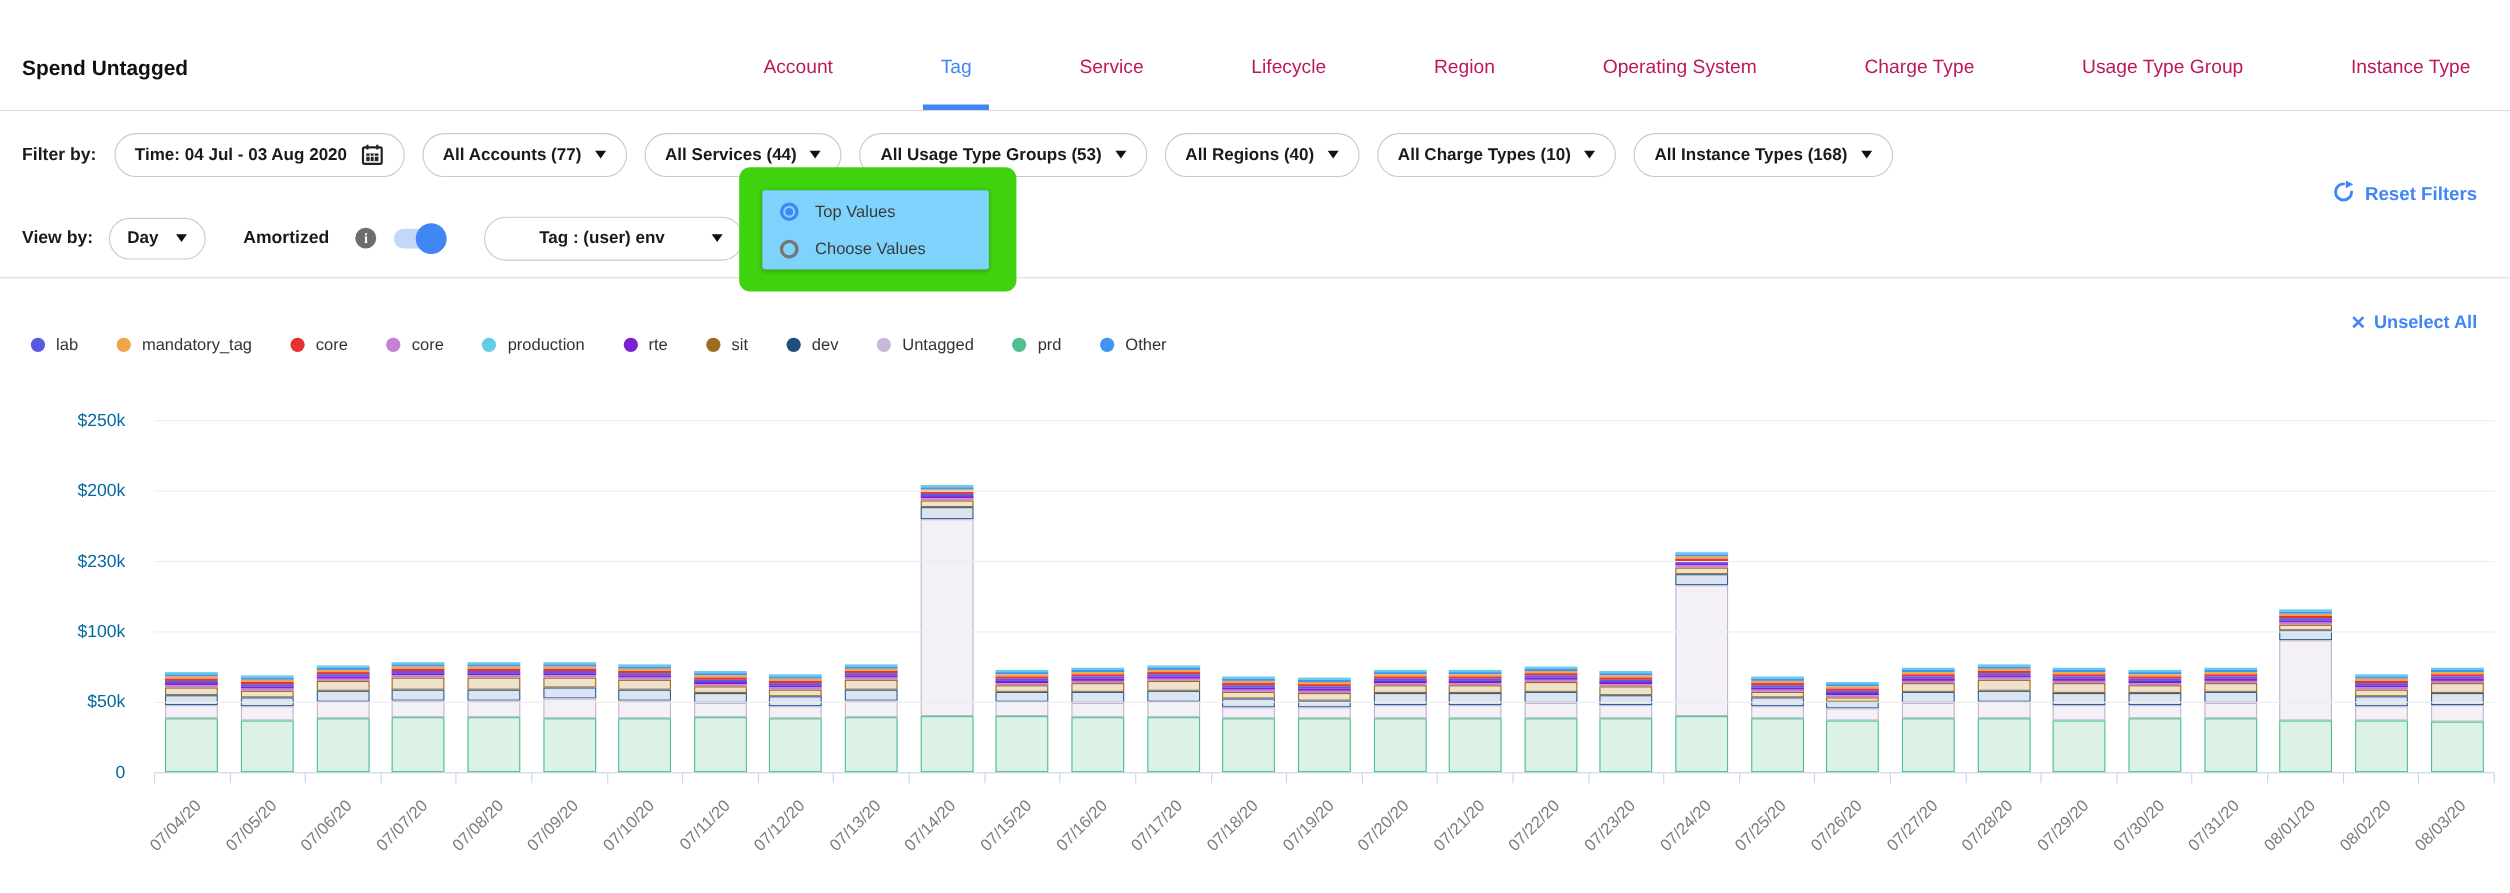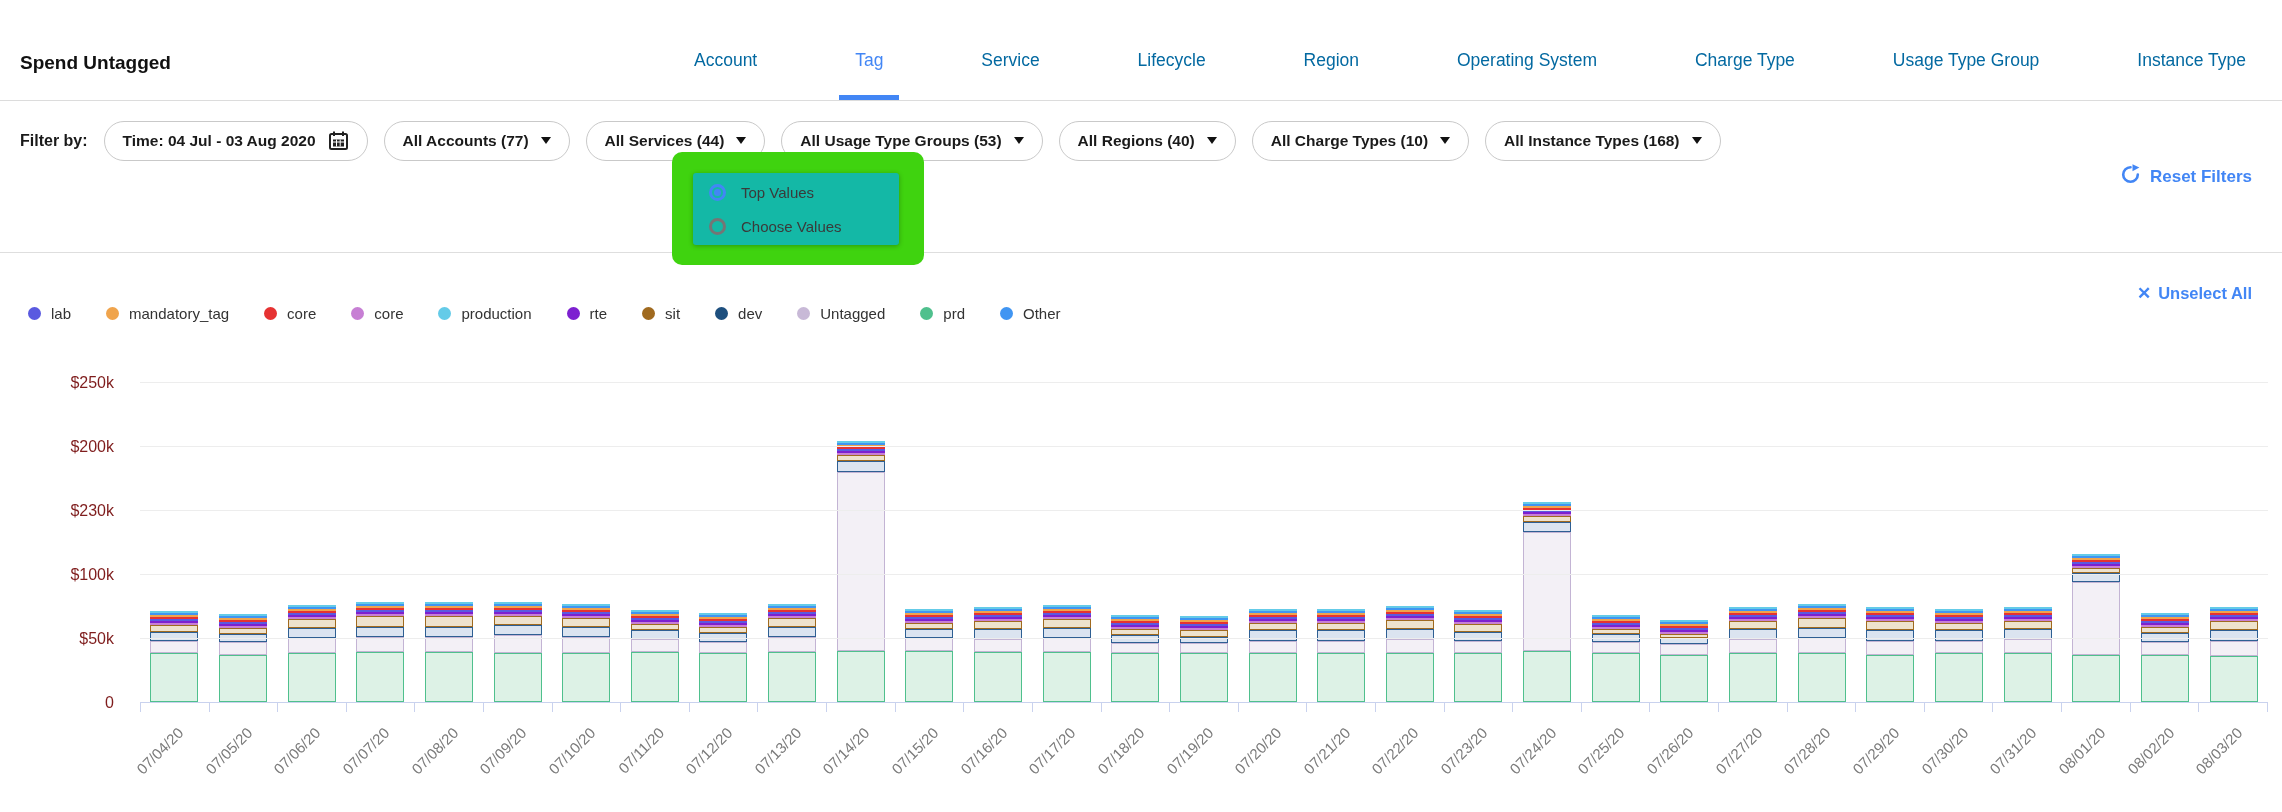--- a/index.html
+++ b/index.html
@@ -4,21 +4,21 @@
 <style>
   * { box-sizing: border-box; margin: 0; padding: 0; }
   html,body { background:#fff; }
   body { font-family:"Liberation Sans", sans-serif; color:#1a1a1a; }
   .app { position:relative; width:2282px; height:812px; background:#fff; overflow:hidden; }
 
   
   .page-title { position:absolute; left:20px; top:52px; font-size:19px; font-weight:bold; color:#111; }
   .tabs { position:absolute; left:692px; top:46px; width:1556px; height:54px;
           display:flex; justify-content:space-between; align-items:flex-start; }
-  .tab { position:relative; height:54px; padding:4px 2px 0 2px; font-size:17.5px; color:#0369a1;
+  .tab { position:relative; height:54px; padding:4px 2px 0 2px; font-size:17.5px; color:#be185d;
          cursor:pointer; white-space:nowrap; }
   .tab.active { color:#4286f5; }
   .tab.active::after { content:""; position:absolute; left:-14px; right:-14px; bottom:0;
                        height:5px; background:#4286f5; }
   .hdiv { position:absolute; left:0; right:0; height:1px; background:#dcdcdc; }
 
   
   .filter-row { position:absolute; left:0; top:101px; width:100%; height:79px;
                 display:flex; align-items:center; padding-left:20px; gap:16px; }
   .row-label { font-size:16px; font-weight:bold; color:#1a1a1a; white-space:nowrap; }
@@ -46,42 +46,42 @@
   .toggle .track { position:absolute; left:0; top:1px; width:44px; height:18px; border-radius:9px;
                    background:#c3d8f8; }
   .toggle .knob { position:absolute; right:-2px; top:-4px; width:28px; height:28px; border-radius:50%;
                   background:#4285f4; }
   .tag-pill { margin-left:36px; width:236px; justify-content:space-between; z-index:1; }
 
   
   .annotation-box { position:absolute; left:672px; top:152px; width:252px; height:113px;
                     background:#3fd30f; border-radius:10px; z-index:20; }
   .values-panel { position:absolute; left:21px; top:21px; width:206px; height:72px;
-                  background:#14b8a6; border-radius:3px; box-shadow:0 1px 5px rgba(0,0,0,.28);
+                  background:#7dd3fc; border-radius:3px; box-shadow:0 1px 5px rgba(0,0,0,.28);
                   display:flex; flex-direction:column; justify-content:center; gap:4px; padding-left:16px; }
   .radio-row { display:flex; align-items:center; gap:15px; height:30px; cursor:pointer;
                font-size:15px; color:#3a3a3a; }
   .radio { width:17px; height:17px; border-radius:50%; flex:none; position:relative; }
   .radio.sel { border:3px solid #4286f5; }
   .radio.sel::after { content:""; position:absolute; left:2px; top:2px; width:7px; height:7px;
                       border-radius:50%; background:#4286f5; }
   .radio.unsel { border:3px solid #757575; }
 
   
   .legend-section { position:absolute; left:0; top:252px; width:100%; height:108px; border-top:1px solid #dedede; }
   .unselect-all { position:absolute; right:30px; top:30px; display:flex; align-items:center; gap:7px;
                   color:#4286f5; font-size:16.5px; font-weight:bold; cursor:pointer; }
   .legend { position:absolute; left:28px; top:52px; display:flex; align-items:center; gap:35px; }
   .legend-item { display:flex; align-items:center; gap:10px; font-size:15px; color:#333; cursor:pointer; }
   .legend-dot { width:13px; height:13px; border-radius:50%; flex:none; }
 
   
   .chart { position:absolute; left:0; top:360px; width:100%; height:452px; }
   .ylabels { position:absolute; left:0; top:23px; width:126px; height:320px; }
-  .ylabel { position:absolute; right:12px; font-size:16px; color:#7f1d1d; white-space:nowrap; }
+  .ylabel { position:absolute; right:12px; font-size:16px; color:#0369a1; white-space:nowrap; }
   .plot { position:absolute; left:140px; right:14px; top:23px; height:320px; }
   .gridline { position:absolute; left:0; right:0; height:1px; background:#ededed; }
   .baseline { position:absolute; left:0; right:0; bottom:0; height:1px; background:#c9d2ee; }
   .bars { position:absolute; inset:0; display:flex; }
   .bar-col { flex:1; position:relative; }
   .bar { position:absolute; bottom:1px; left:50%; margin-left:-24px; width:48px;
          display:flex; flex-direction:column-reverse; }
   .seg { width:100%; }
   .tickstrip { position:absolute; left:140px; right:14px; top:343px; height:9px; display:flex;
                border-left:1px solid #c9d2ee; }
@@ -157,20 +157,39 @@
   <div class="reset-filters">
     <span>
       <svg width="21" height="21" viewBox="0 0 21 21">
         <path d="M10.5 3.2 a7.3 7.3 0 1 0 7.3 7.3" fill="none" stroke="#4286f5" stroke-width="2.6" stroke-linecap="round"></path>
         <polygon points="12.5,0.2 19.4,3.4 12.5,7.2" fill="#4286f5"></polygon>
       </svg>
     </span>
     <span>Reset Filters</span>
   </div>
 
+  <div class="view-row">
+    <span class="row-label">View by:</span>
+    <div class="pill small" style="gap:16px">
+      <span>Day</span>
+      <span class="chev"></span>
+    </div>
+    <div class="amortized">
+      <span class="row-label">Amortized</span>
+      <span class="info-icon">i</span>
+      <span class="toggle">
+        <span class="track"></span>
+        <span class="knob"></span>
+      </span>
+    </div>
+    <div class="pill tag-pill">
+      <span style="flex:1;text-align:center">Tag : (user) env</span>
+      <span class="chev"></span>
+    </div>
+  </div>
 
   <div class="annotation-box" style="background: rgb(63, 211, 15);">
     <div class="values-panel" id="values-panel">
         <div class="radio-row">
           <span class="radio sel"></span>
           <span>Top Values</span>
         </div>
         <div class="radio-row">
           <span class="radio unsel"></span>
           <span>Choose Values</span>

